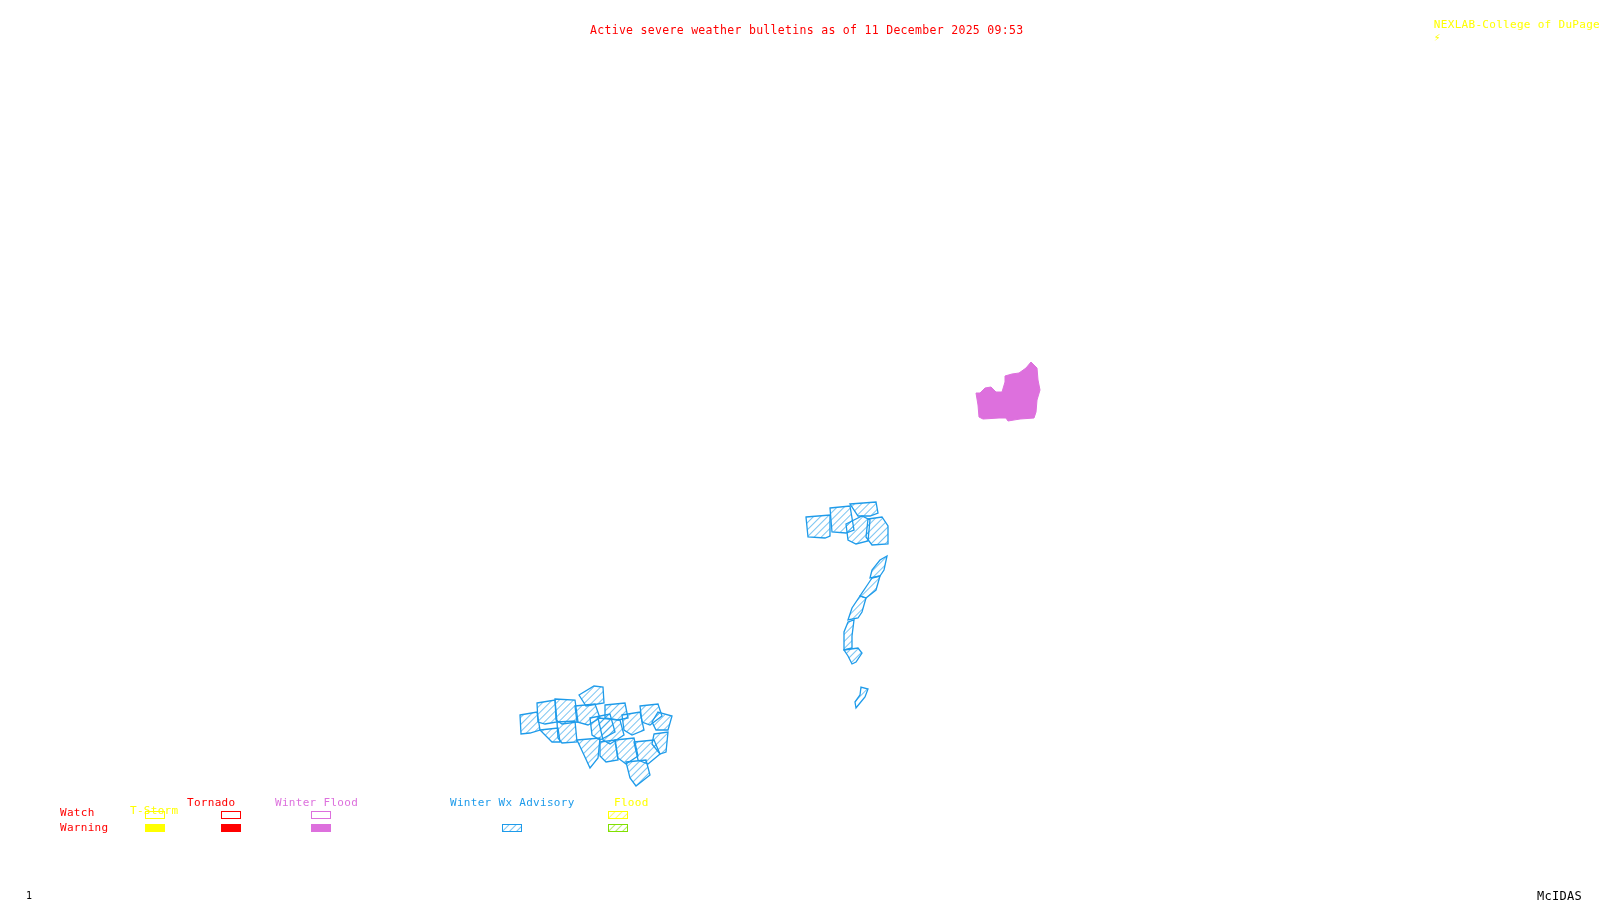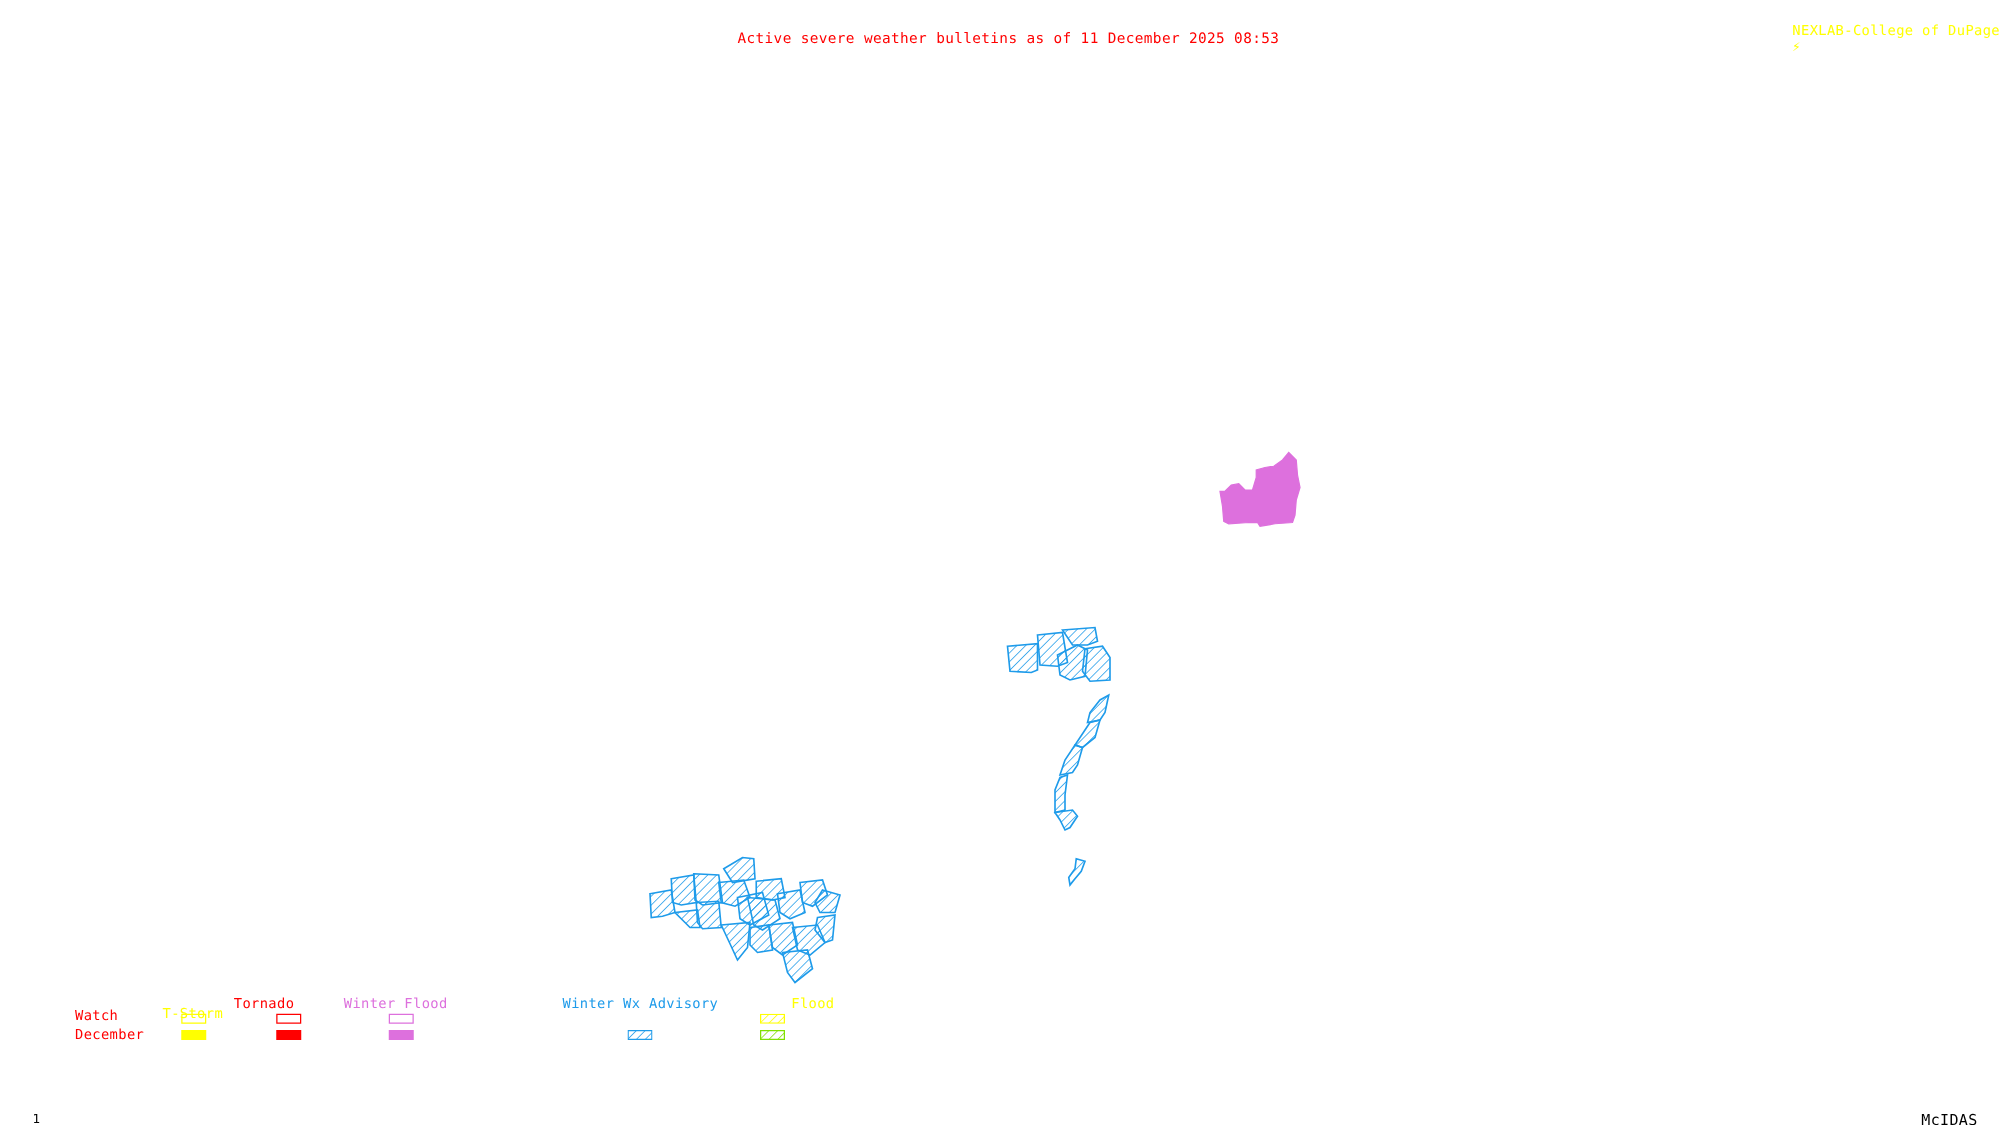--- a/index.html
+++ b/index.html
@@ -60,35 +60,35 @@
     <polygon points="640,706 658,704 662,716 650,725 642,722"></polygon>
     <polygon points="658,712 672,716 668,730 656,730 652,722"></polygon>
     <polygon points="615,740 634,738 638,756 626,764 618,758"></polygon>
     <polygon points="634,742 654,740 660,754 648,764 638,760"></polygon>
     <polygon points="654,734 668,732 666,752 660,754 652,744"></polygon>
     <polygon points="626,762 646,760 650,775 636,786 630,778"></polygon>
     <polygon points="600,742 615,740 618,760 606,762 600,756"></polygon>
   </g>
 </svg>
 
-<div class="t" style="left:590px; top:23px; color:#ff0000; font-size:11.5px;">Active severe weather bulletins as of 11 December 2025 08:53</div>
+<div class="t" style="left:590px; top:23px; color:#ff0000; font-size:11.5px;">Active severe weather bulletins as of 11 December 2025 09:53</div>
 <div class="t" style="left:1420px; top:5px; color:#ffff00; font-size:11px;">
   <span>NEXLAB-College of DuPage</span>
   <span style="font-size:11px;">⚡</span>
 </div>
 
 <div>
   <div class="t" style="left:60px; top:806px; color:#ff0000;">Watch</div>
-  <div class="t" style="left:60px; top:821px; color:#ff0000;">December</div>
+  <div class="t" style="left:60px; top:821px; color:#ff0000;">Warning</div>
 
   <div class="t" style="left:130px; top:804px; color:#ffff00;">T-Storm</div>
   <div class="t" style="left:187px; top:796px; color:#ff0000;">Tornado</div>
   <div class="t" style="left:275px; top:796px; color:#dd70dd;">Winter Flood</div>
   <div class="t" style="left:450px; top:796px; color:#1e9bea;text-align:right;">Winter Wx Advisory</div>
-  <div class="t" style="left:633px; top:796px; color:#ffff00;">Flood</div>
+  <div class="t" style="left:614px; top:796px; color:#ffff00;">Flood</div>
 
   <div class="box" style="left:145px; top:811px; border:1px solid #ffff00;"></div>
   <div class="box" style="left:221px; top:811px; border:1px solid #ff0000;"></div>
   <div class="box" style="left:311px; top:811px; border:1px solid #dd70dd;"></div>
   <svg class="box" style="left:608px; top:811px;" width="20" height="8">
     <rect x="0.5" y="0.5" width="19" height="7" fill="url(#hatchYellow)" stroke="#ffff00"></rect>
   </svg>
 
   <div class="box" style="left:145px; top:824px; background:#ffff00;"></div>
   <div class="box" style="left:221px; top:824px; background:#ff0000;"></div>

